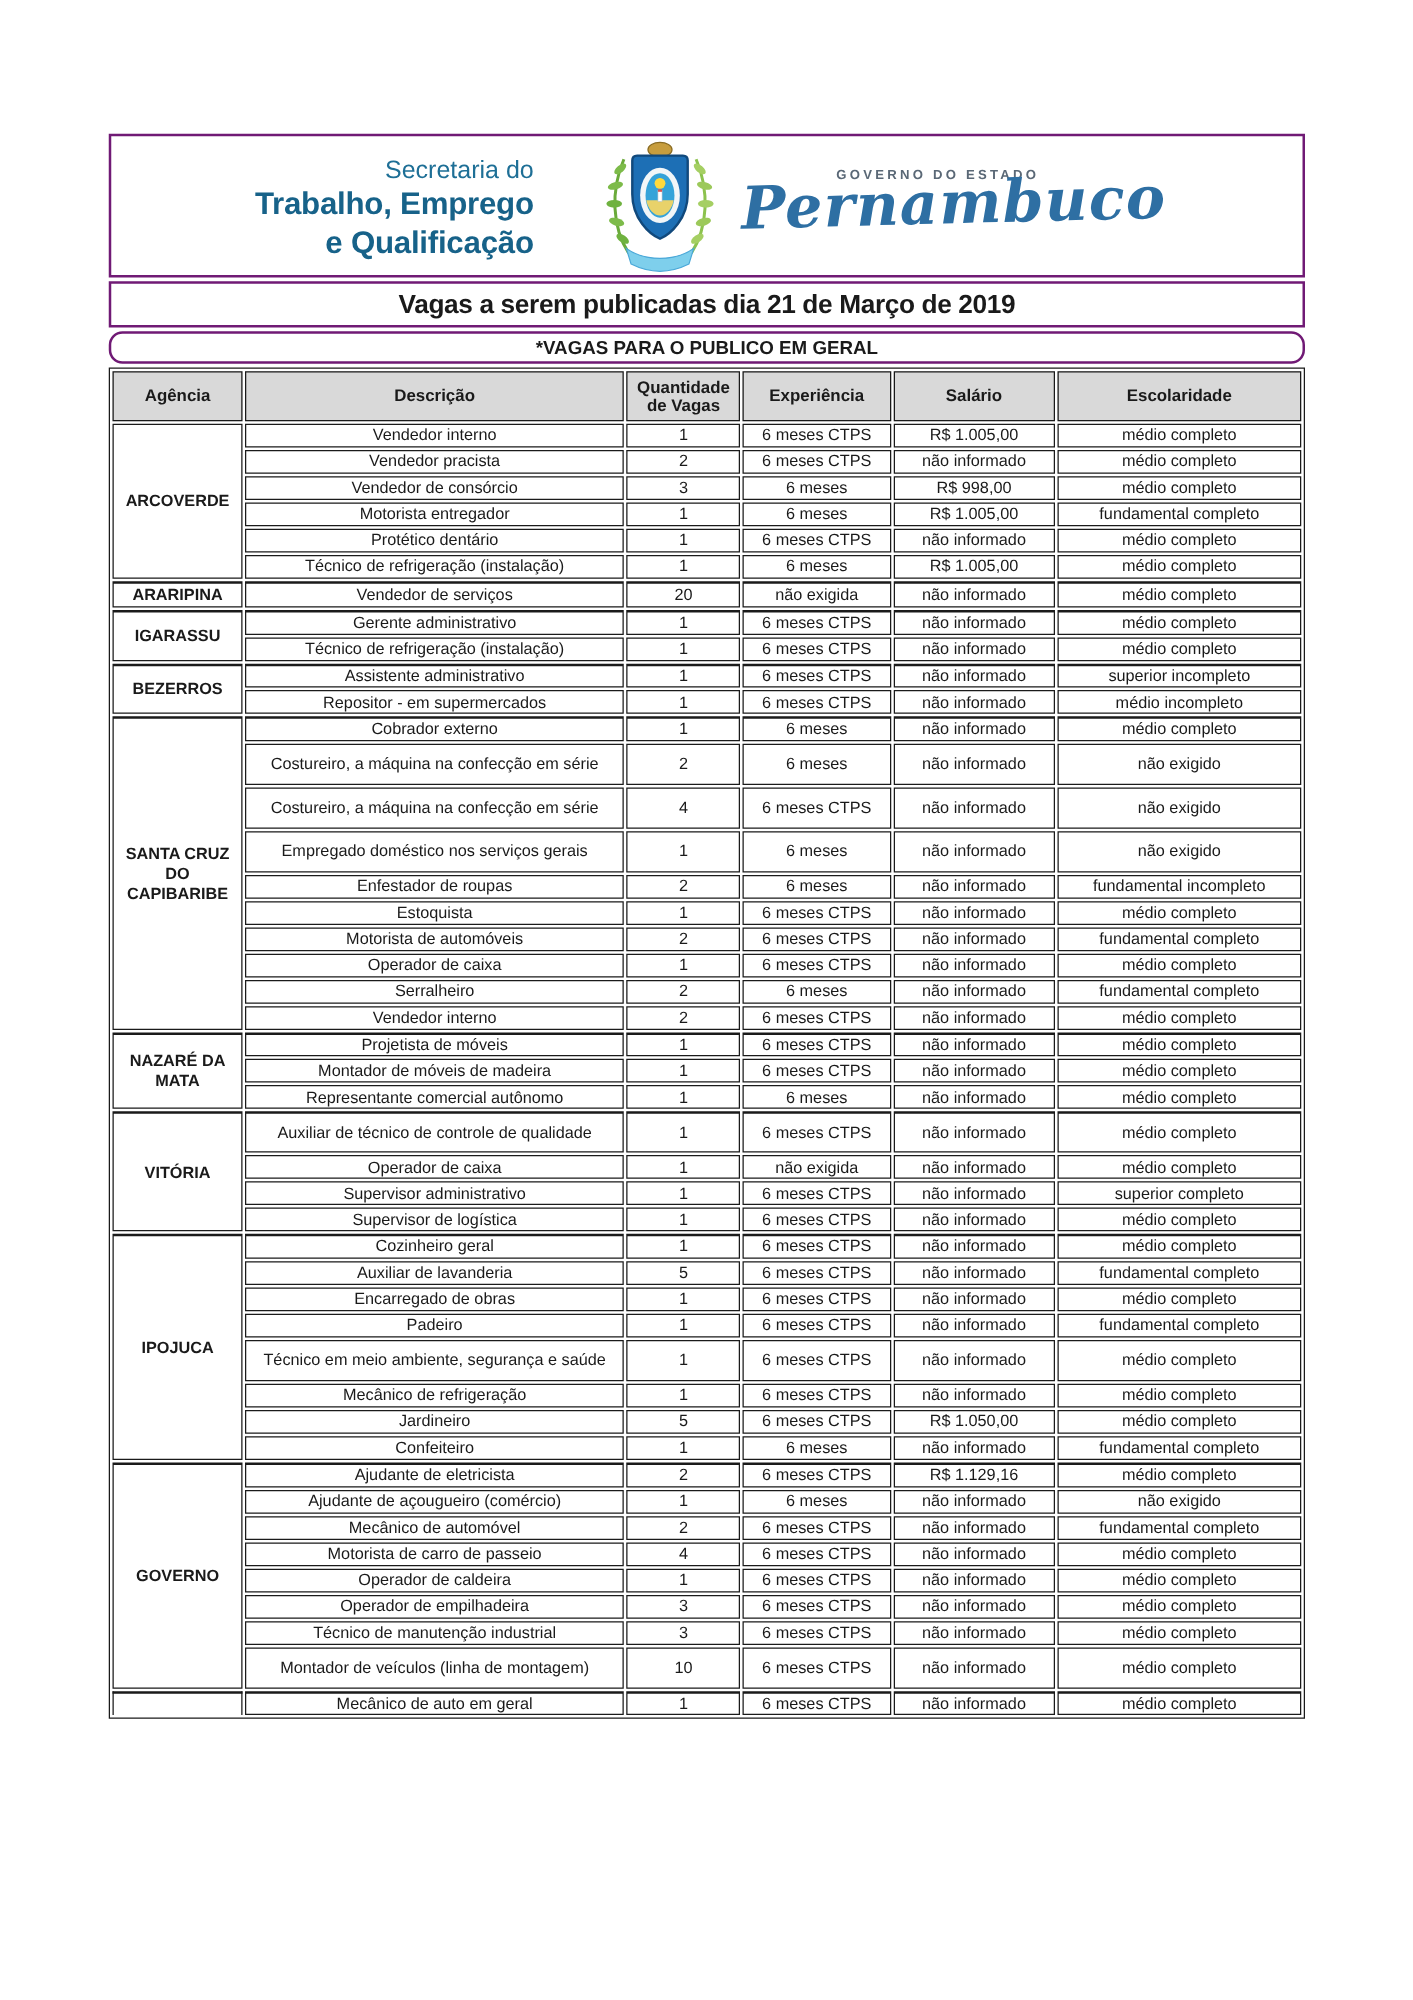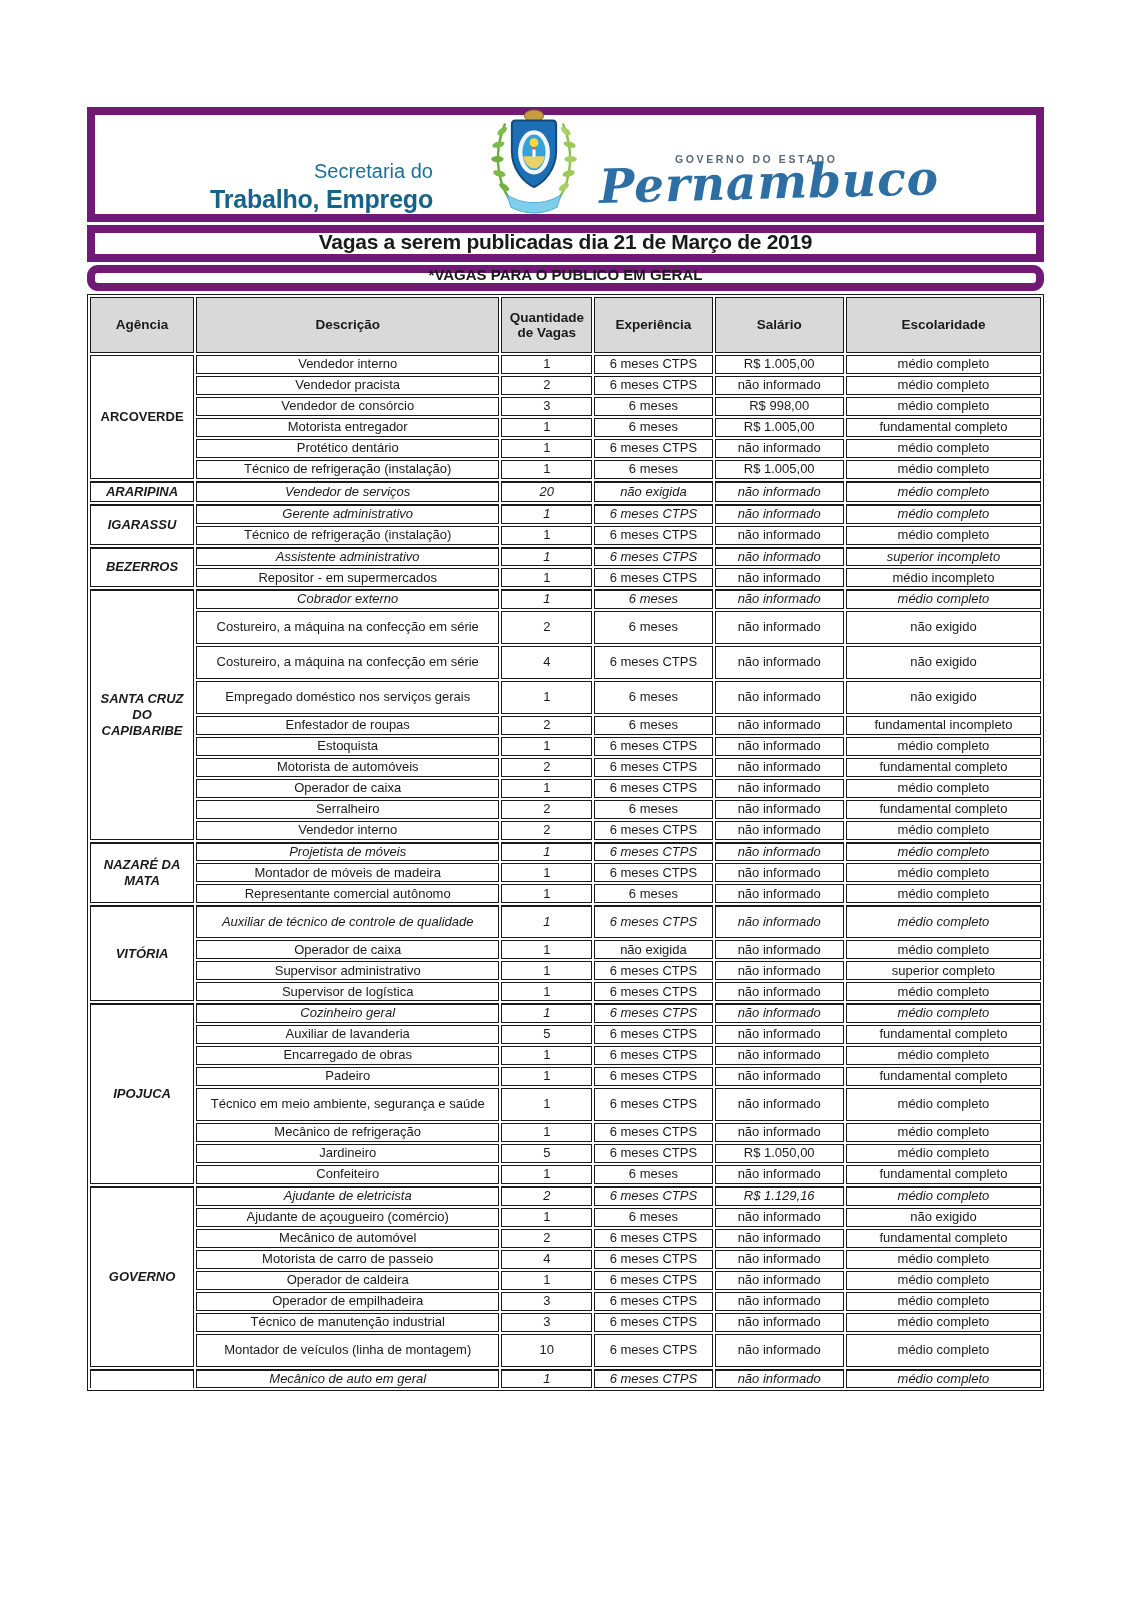--- a/index.html
+++ b/index.html
@@ -4,22 +4,22 @@
 <style>
   * { margin:0; padding:0; box-sizing:border-box; }
   html,body { background:#ffffff; }
   body {
     width:1130px; height:1600px; position:relative; overflow:hidden;
     font-family:"Liberation Sans", sans-serif; color:#1a1a1a;
   }
   .doc { position:absolute; left:87px; top:107px; width:957px; }
 
   .box {
-    border:8px solid #701a75; background:#fff; margin-bottom:3px;
-    display:flex; align-items:flex-end; justify-content:center; text-align:center;
+    border:2px solid #701a75; background:#fff; margin-bottom:3px;
+    display:flex; align-items:center; justify-content:center; text-align:center;
   }
 
   
   .logo-row { height:115px; justify-content:flex-start; }
   .org { width:338px; text-align:right; line-height:1.22; padding-top:4px; }
   .org-l1 { font-size:20px; font-weight:400; color:#1e6f96; }
   .org-l2, .org-l3 { font-size:25px; font-weight:700; color:#176289; letter-spacing:-0.2px; }
   .emblem { width:118px; height:106px; margin-left:42px; flex:0 0 auto; }
   .gov { position:relative; flex:1; text-align:left; padding-left:6px; }
   .gov-label { font-size:10.5px; font-weight:700; letter-spacing:2.6px; color:#5a6876; margin-left:76px; margin-bottom:-6px; }
@@ -42,36 +42,37 @@
   col.c-ag  { width:103px; }
   col.c-desc{ width:300px; }
   col.c-qt  { width:90px; }
   col.c-exp { width:117px; }
   col.c-sal { width:128px; }
   col.c-esc { width:193px; }
   th, td {
     border:1.4px solid #1a1a1a; text-align:center; vertical-align:middle;
     font-size:13px; padding:1px 3px; line-height:1.12; overflow:hidden;
   }
-  th { background:#d9d9d9; font-weight:700; height:56px; font-size:13.5px; }
+  th { background:#d9d9d9; font-weight:700; height:40px; font-size:13.5px; }
   td { height:19px; }
   tr.tall td { height:33px; }
   td.agency { font-weight:700; font-size:13px; line-height:1.25; }
   td.agency.cut { border-bottom:none; }
-  tr.group-start td { border-top-width:2.4px;font-style:italic; }
+  tr.group-start td { border-top-width:2.4px; }
 </style>
 </head>
 <body>
 
 <div class="doc">
 
   <div class="box logo-row">
     <div class="org">
       <div class="org-l1">Secretaria do</div>
       <div class="org-l2">Trabalho, Emprego</div>
+      <div class="org-l3">e Qualificação</div>
     </div>
     <div class="emblem">
       <svg viewBox="0 0 100 110" width="118" height="106">
 
         <ellipse cx="50" cy="8" rx="10" ry="6" fill="#c79d3e" stroke="#8a6c24" stroke-width="1"></ellipse>
 
         <path d="M20,16 C9,42 10,72 24,94" fill="none" stroke="#6aaa3a" stroke-width="2.5"></path>
         <ellipse cx="17" cy="24" rx="6" ry="3" fill="#7dbb4a" transform="rotate(-40 17 24)"></ellipse>
         <ellipse cx="13" cy="38" rx="6.5" ry="3" fill="#7dbb4a" transform="rotate(-15 13 38)"></ellipse>
         <ellipse cx="12" cy="53" rx="6.5" ry="3.2" fill="#6fb23f"></ellipse>

